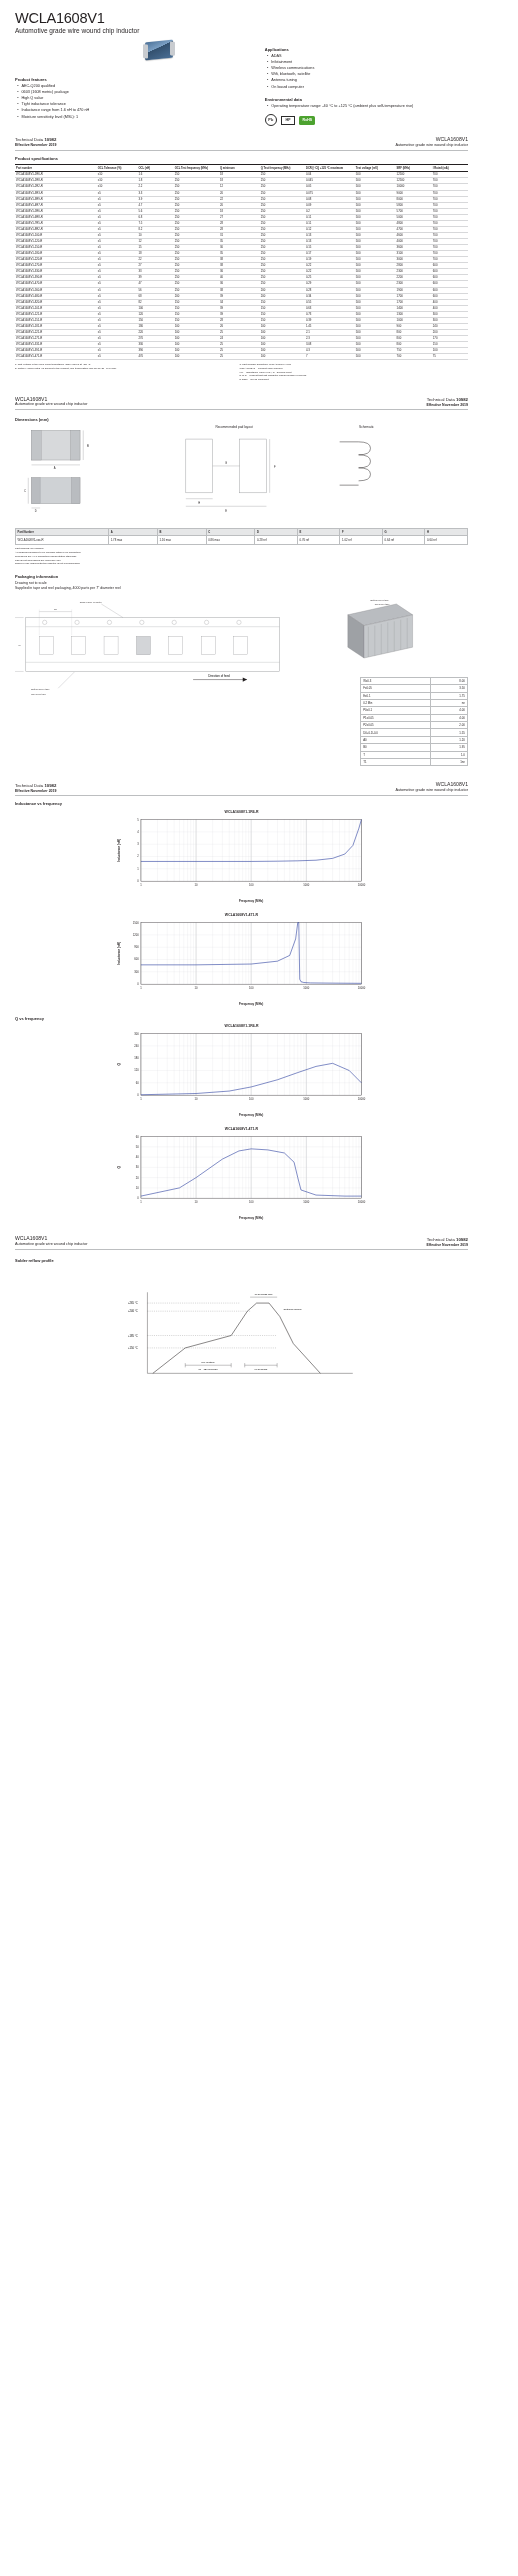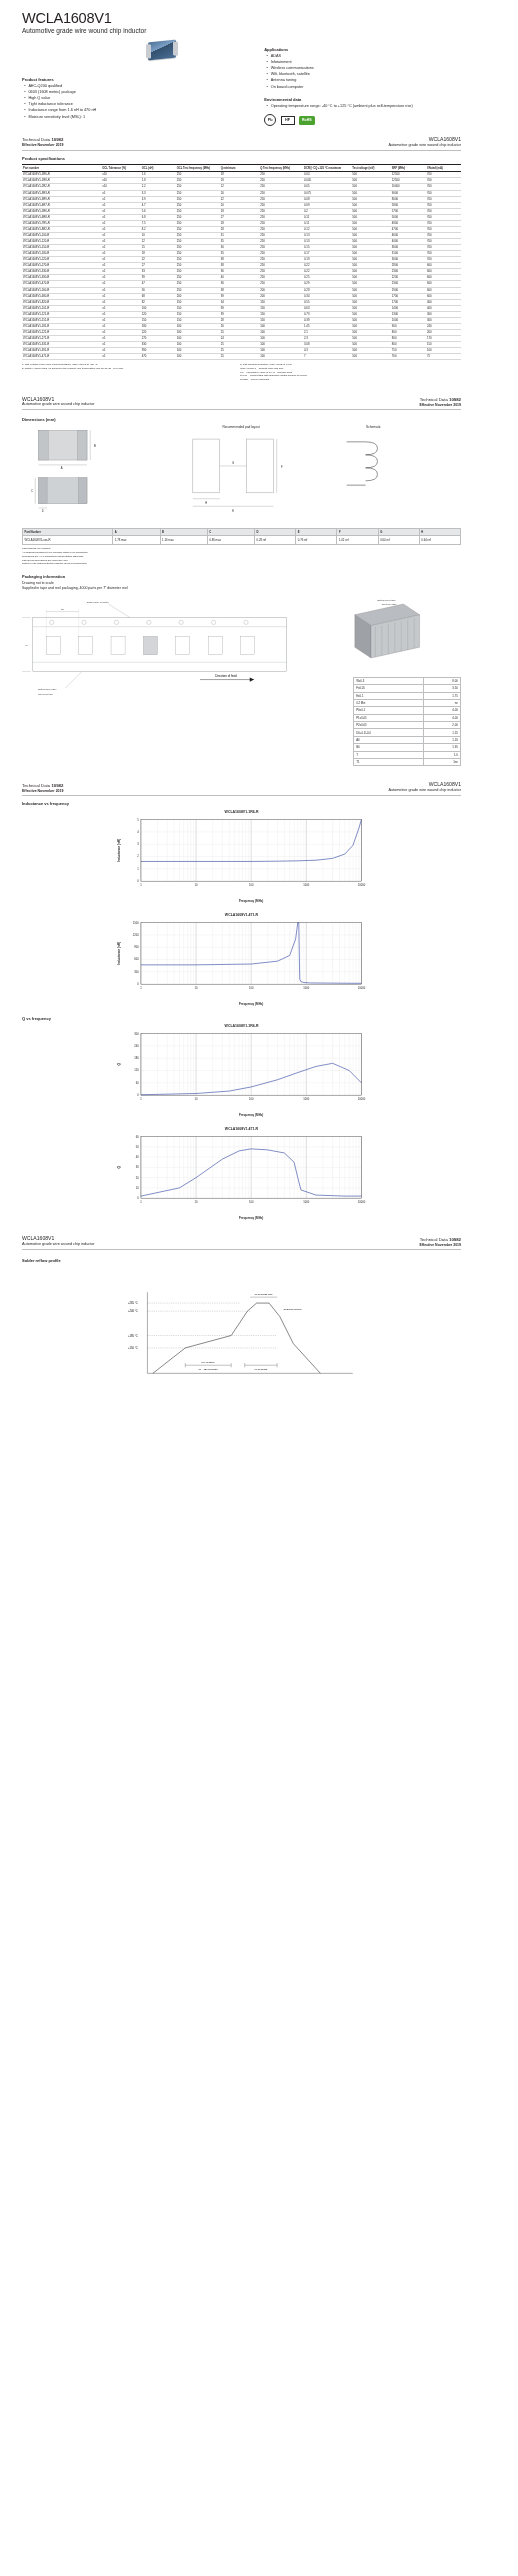--- a/index.html
+++ b/index.html
@@ -4,21 +4,21 @@
 <style>
   * { box-sizing: border-box; }
   html, body { margin:0; padding:0; }
   body {
     width: 519px;
     font-family: "Liberation Sans", sans-serif;
     color: #231f20;
     background: #ffffff;
     font-size: 3.8px;
   }
-  .page { position: relative; width: 483px; padding: 0 22px; }
+  .page { position: relative; width: 483px; padding: 0 15px; }
   h1.title { font-size: 14.6px; font-weight: 400; margin: 9.7px 0 1.1px 0; letter-spacing: -0.3px; }
   h2.subtitle { font-size: 6.5px; font-weight: 400; margin: 0 0 7.6px 0; }
 
   
   .top-wrap { display: flex; gap: 10.8px; margin-top: 4.3px; }
   .top-left { width: 254px; }
   .top-right { width: 216px; }
   .photo-row { height: 30px; display:flex; align-items:flex-start; justify-content:center; }
   .chip-photo {
     width: 28px; height: 18.4px; margin-left: 49px;

